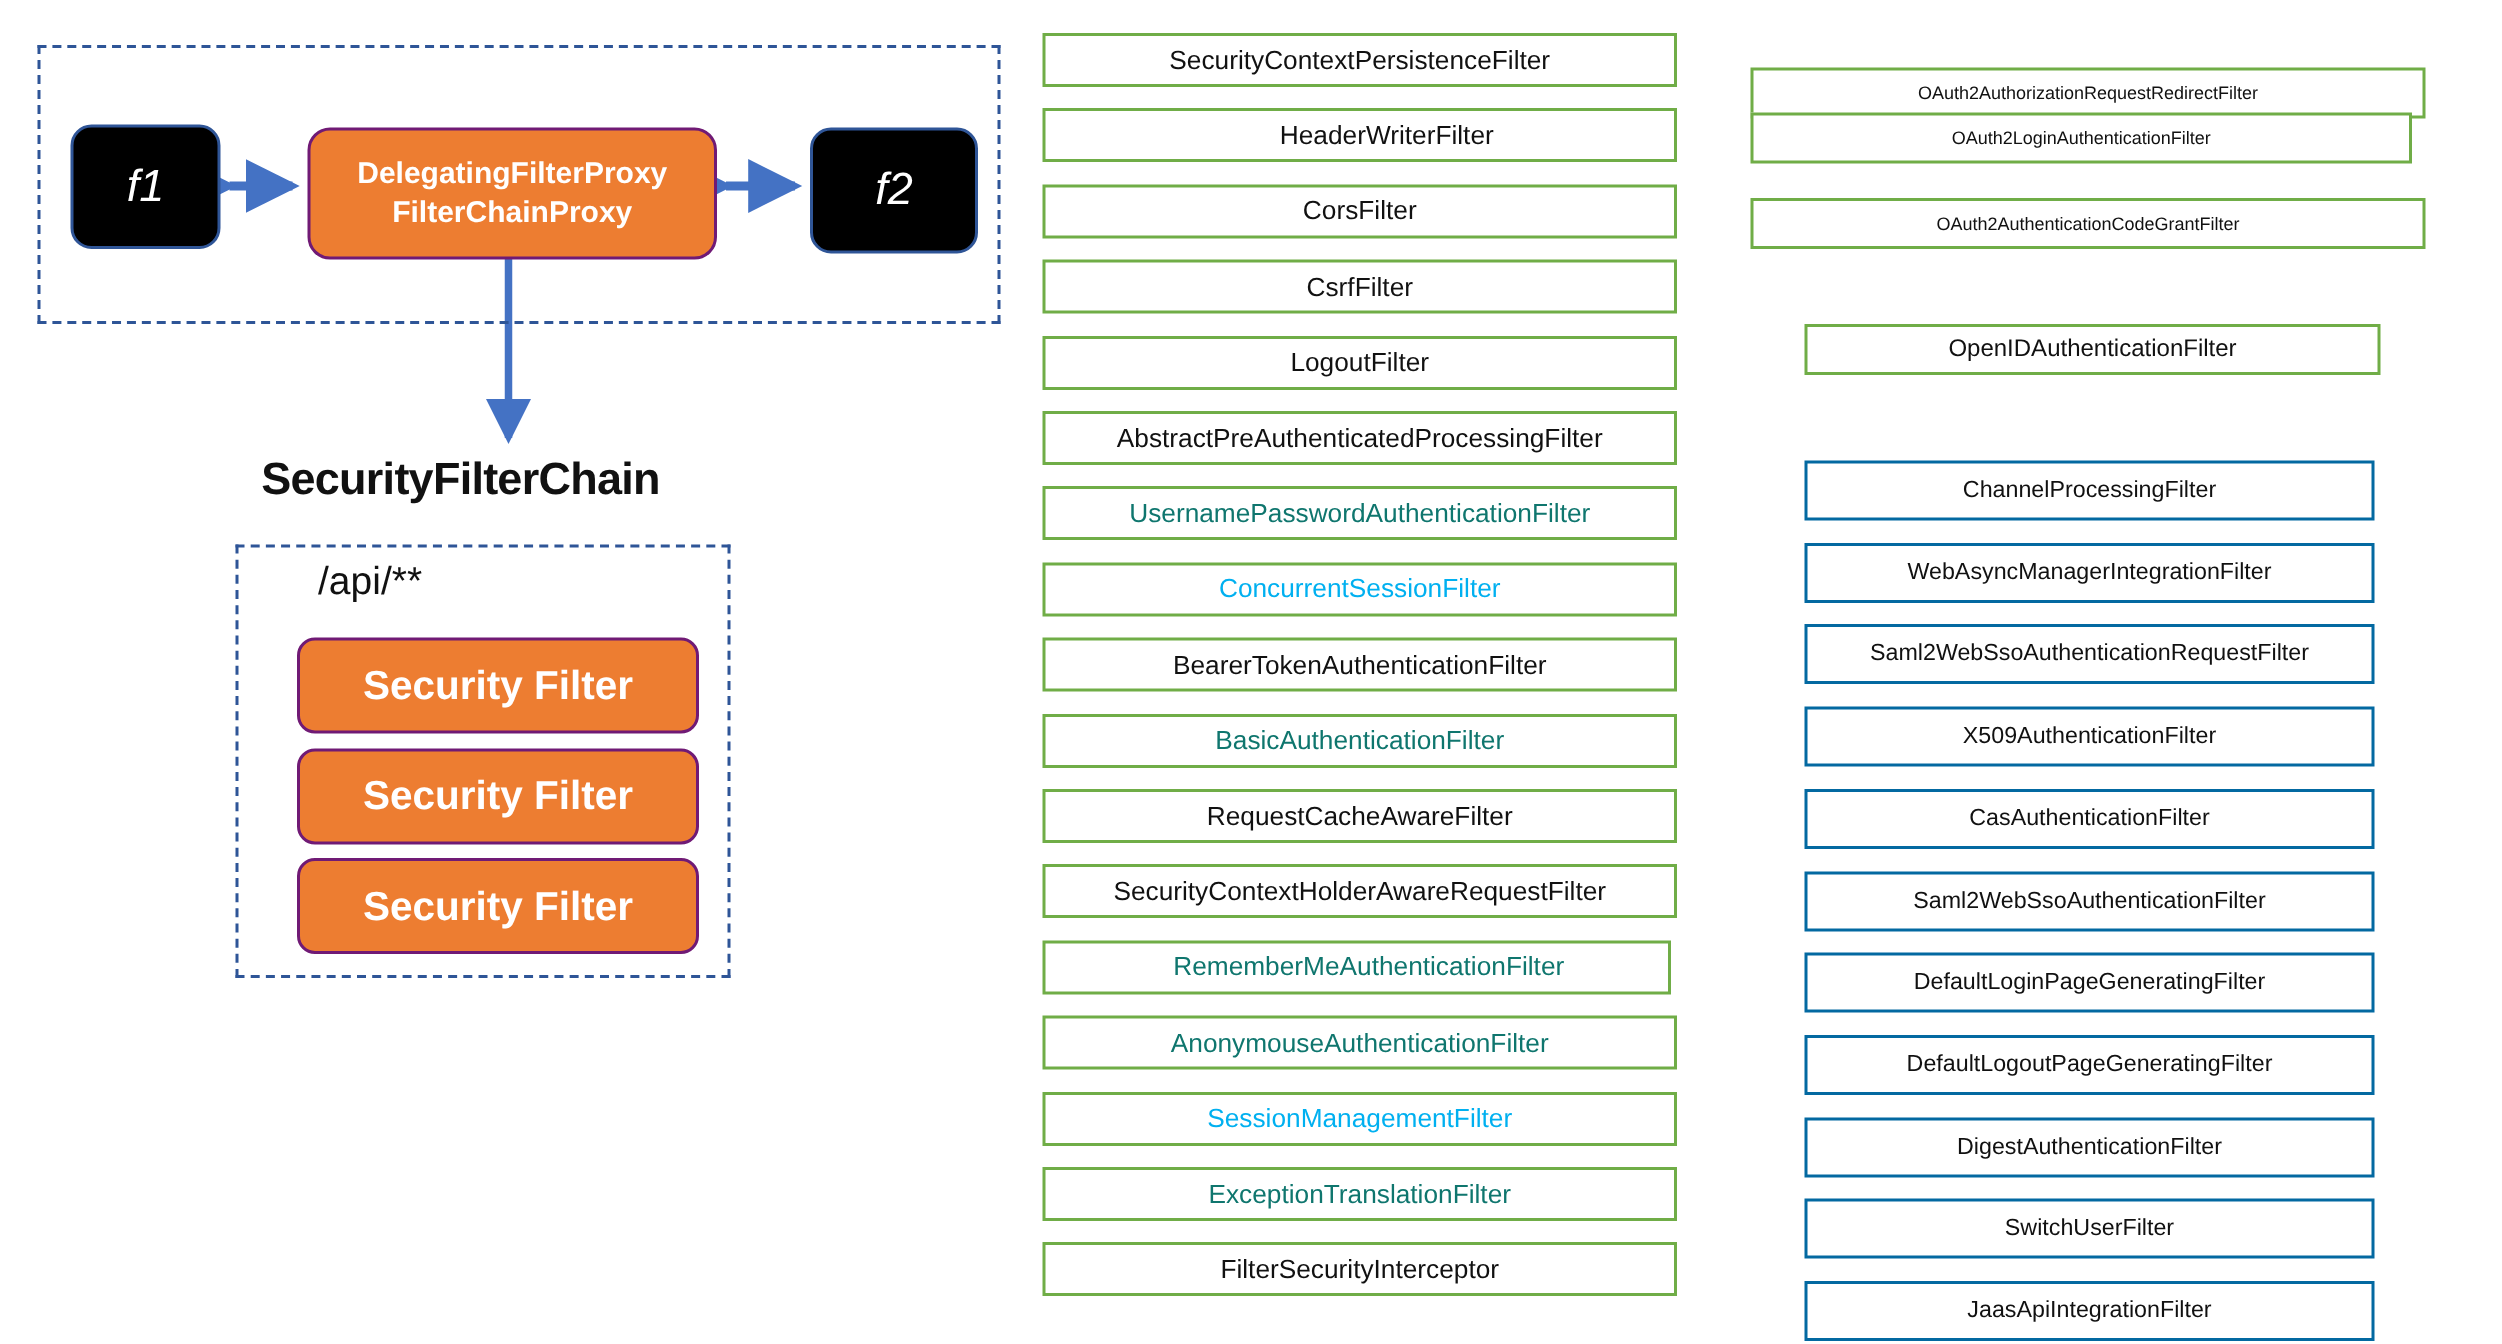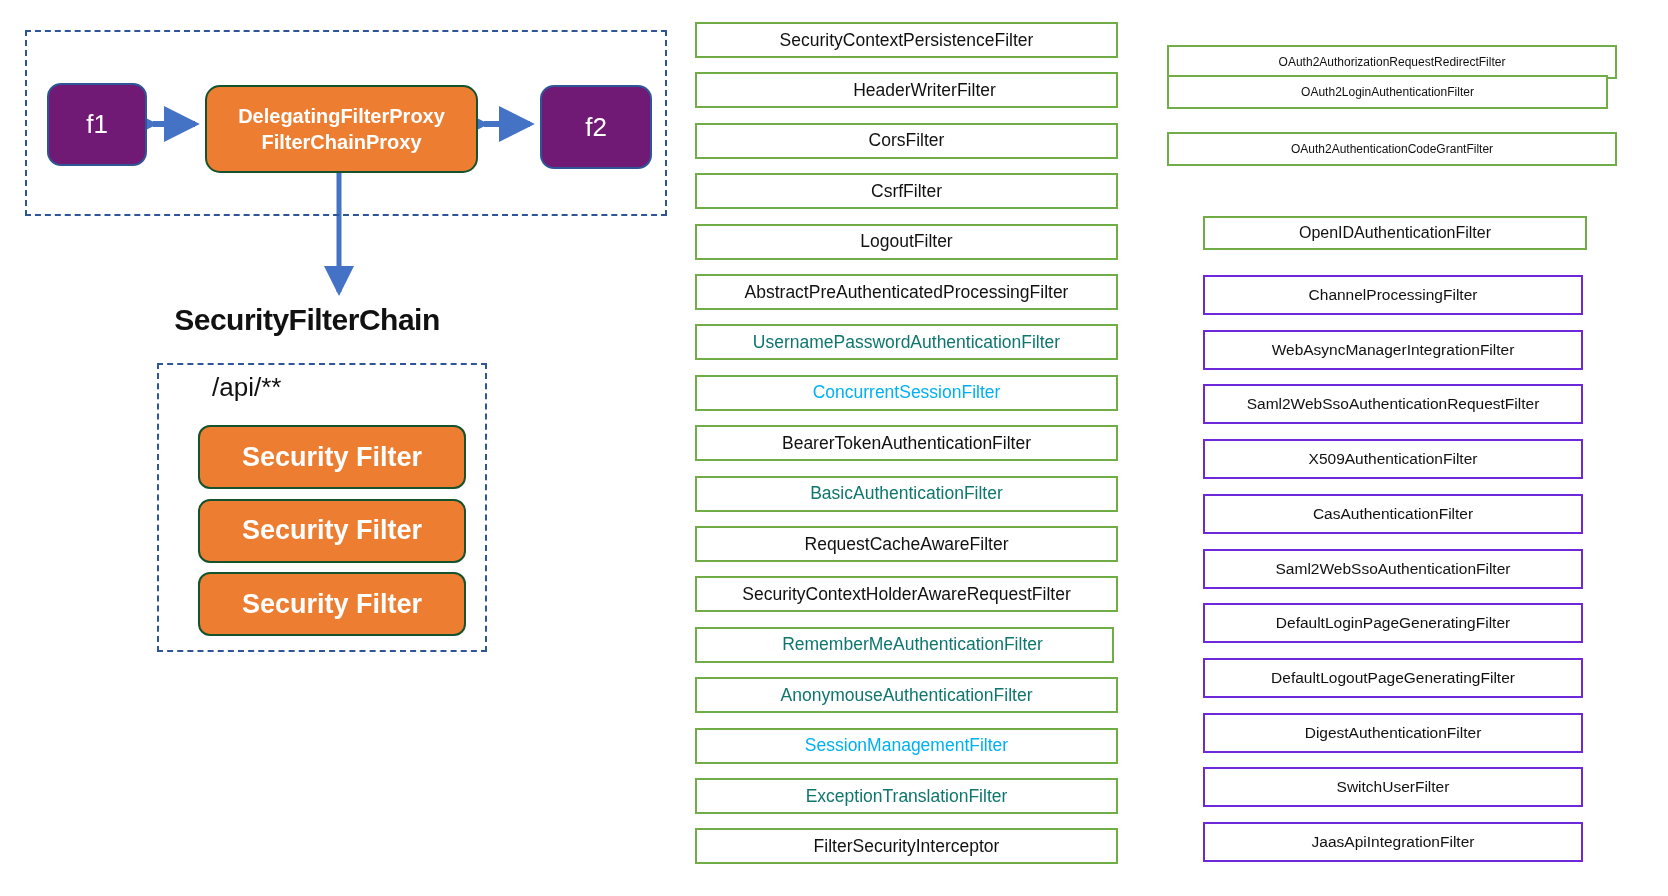--- a/index.html
+++ b/index.html
@@ -3,36 +3,36 @@
 <meta charset="utf-8">
 <style>
   html,body{margin:0;padding:0;background:#ffffff;}
   #canvas{
     position:relative;width:1668px;height:896px;background:#ffffff;
     font-family:"Liberation Sans",sans-serif;overflow:hidden;
   }
   .dashed-box{position:absolute;border:2px dashed #2E5597;background:transparent;}
   .big-title{position:absolute;color:#111111;font-weight:600;font-size:30px;text-align:center;letter-spacing:-0.5px;}
   .blue-box{
-    position:absolute;background:#701a75;border:2px solid #2F5597;border-radius:14px;
-    color:#ffffff;font-size:26px;display:flex;align-items:center;justify-content:center;
+    position:absolute;background:#000000;border:2px solid #2F5597;border-radius:14px;
+    color:#ffffff;font-size:30px;display:flex;align-items:center;justify-content:center;font-style:italic;
   }
   .orange-node{
-    position:absolute;background:#ED7D31;border:2px solid #14532d;border-radius:15px;
+    position:absolute;background:#ED7D31;border:2px solid #701a75;border-radius:15px;
     color:#ffffff;display:flex;flex-direction:column;align-items:center;justify-content:center;
   }
   .proxy-line{font-size:20px;font-weight:700;line-height:26px;}
   .sf-label{font-size:27px;font-weight:600;}
   #api-label{position:absolute;font-size:26px;font-weight:500;color:#111111;}
   .filter-box{
     position:absolute;background:#ffffff;display:flex;align-items:center;justify-content:center;
     text-align:center;box-sizing:border-box;
   }
   .filter-box.green{border:2px solid #70AD47;}
-  .filter-box.gray{border:2px solid #6d28d9;}
+  .filter-box.gray{border:2px solid #0369a1;margin-top:32px;}
   .t-black{color:#111111;}
   .t-red{color:#0f766e;justify-content:center;}
   .t-cyan{color:#00B0F0;}
   .mid-text{font-size:17.5px;}
   .oauth-text{font-size:12px;}
   .openid-text{font-size:16px;}
   .gray-text{font-size:15.5px;}
   svg.arrow-layer{position:absolute;left:0;top:0;pointer-events:none;}
 </style>
 </head>

